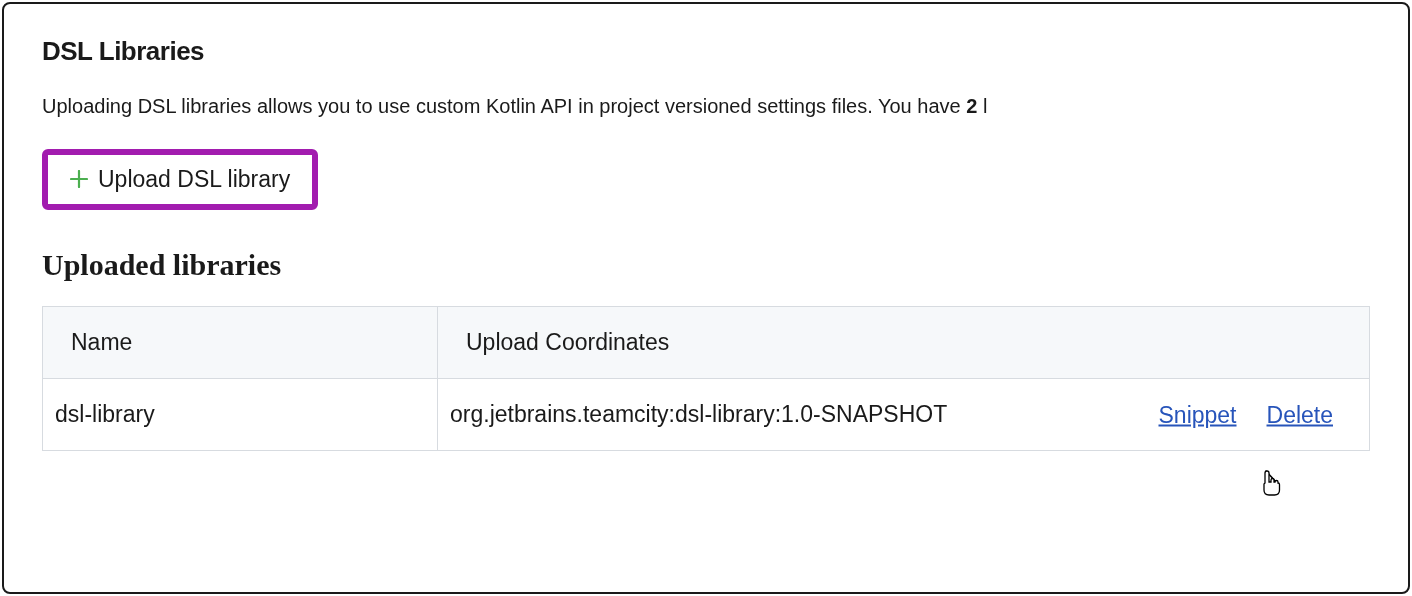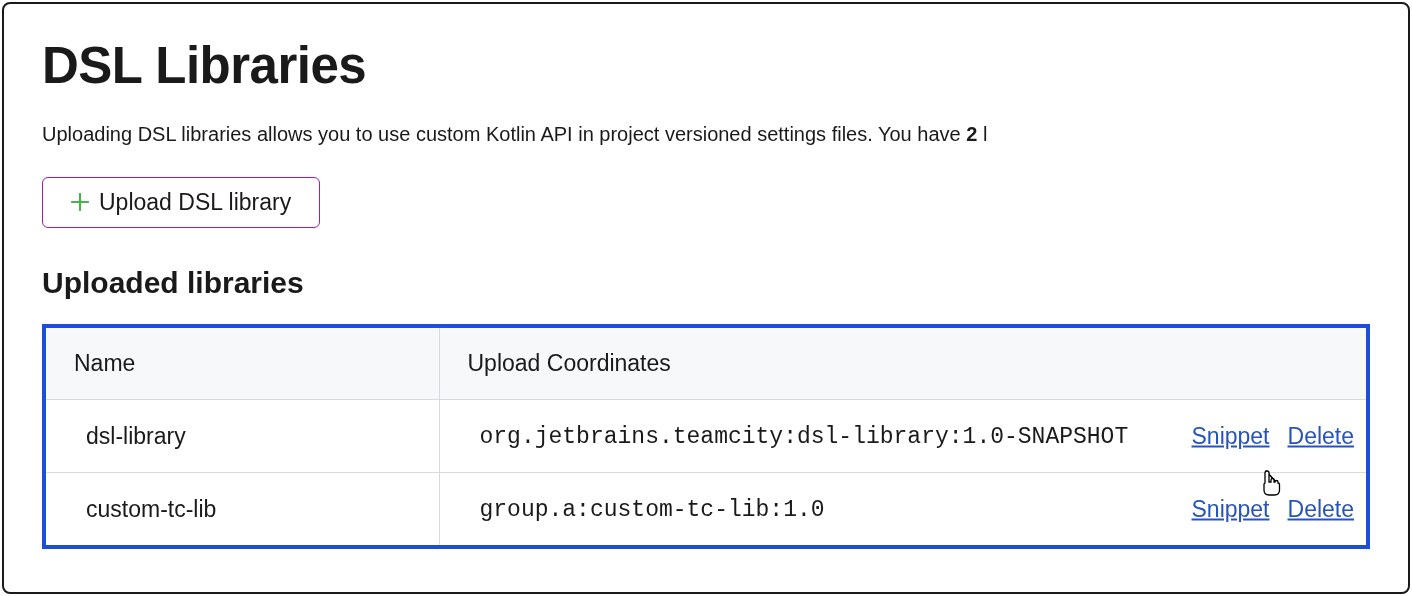--- a/index.html
+++ b/index.html
@@ -19,99 +19,99 @@
       border: 2px solid #1a1a1a;
       border-radius: 8px;
       width: 1408px;
       height: 592px;
       margin: 2px;
       padding: 32px 38px;
       overflow: hidden;
       position: relative;
     }
     .page-title {
-      font-size: 51px;
+      font-size: 26px;
       font-weight: 700;
       color: #1a1a1a;
       margin-bottom: 24px;
       letter-spacing: -0.5px;
     }
     .description {
       font-size: 20px;
       color: #1a1a1a;
       line-height: 1.5;
       margin-bottom: 28px;
       white-space: nowrap;
     }
     .description .count {
       font-weight: 700;
     }
     .upload-btn {
       display: inline-flex;
       align-items: center;
       gap: 10px;
-      padding: 11px 28px;
-      border: 1px solid #a21caf;
+      padding: 11px 22px;
+      border: 6px solid #a21caf;
       border-radius: 6px;
       background: #fff;
       font-size: 23px;
       color: #1a1a1a;
       cursor: pointer;
       margin-bottom: 38px;
     }
     .plus-icon {
       color: #4caf50;
       font-size: 24px;
       font-weight: 400;
       line-height: 1;
     }
     .section-title {
       font-size: 30px;
       font-weight: 700;
       color: #1a1a1a;
       margin-bottom: 22px;
+      font-family: Liberation Serif, serif;
     }
     .table {
       width: 100%;
       border-collapse: collapse;
-      border: 4px solid #1d4ed8;
+      border: 1px solid #1d4ed8;
       font-size: 23px;
       margin-top: 24px;
     }
     .table thead th {
       background: #f6f8fa;
       text-align: left;
       font-weight: 400;
       padding: 22px 28px;
       border: 1px solid #d7dbe0;
       color: #1a1a1a;
     }
     .table thead th.name-col {
       width: 395px;
     }
     .table tbody td {
-      padding: 22px 40px;
+      padding: 22px 12px;
       border: 1px solid #d7dbe0;
       color: #1a1a1a;
       vertical-align: middle;
     }
     .coords-cell {
       position: relative;
     }
     .coords-text {
       display: inline-block;
-      font-family: Liberation Mono, monospace;
     }
     .actions {
       position: absolute;
-      right: 12px;
+      right: 36px;
       top: 50%;
       transform: translateY(-50%);
       display: inline-flex;
-      gap: 18px;
+      gap: 30px;
     }
     .link {
       color: #2754ba;
       cursor: pointer;
       font-size: 23px;
       text-decoration: underline;
     }
     .link.underline {
       text-decoration: underline;
     }
@@ -156,30 +156,20 @@
       <tr>
         <td>dsl-library</td>
         <td class="coords-cell">
           <span class="coords-text">org.jetbrains.teamcity:dsl-library:1.0-SNAPSHOT</span>
           <span class="actions">
             <span class="link underline">Snippet</span>
             <span class="link">Delete</span>
           </span>
         </td>
       </tr>
-      <tr>
-        <td>custom-tc-lib</td>
-        <td class="coords-cell">
-          <span class="coords-text">group.a:custom-tc-lib:1.0</span>
-          <span class="actions">
-            <span class="link">Snippet</span>
-            <span class="link">Delete</span>
-          </span>
-        </td>
-      </tr>
     </tbody>
   </table>
 
   <svg class="cursor" viewBox="0 0 24 28">
     <path d="M8 2 L8 18 L11 15 L14 22 L17 20.5 L14 14 L19 14 Z" fill="#fff" stroke="#000" stroke-width="1.5" stroke-linejoin="round"></path>
     <path d="M6 8 L6 22 Q6 26 10 26 L16 26 Q20 26 20 22 L20 14 Q20 12 18 12 Q18 10 16 10 Q16 8 14 8 L14 14 M10 14 L10 4 Q10 2 8 2 Q6 2 6 4 L6 14" fill="#fff" stroke="#000" stroke-width="1.4" stroke-linejoin="round" style="display:none"></path>
     <g>
       <path d="M7 4 Q7 2 9 2 Q11 2 11 4 L11 13 L13 13 L13 11 Q13 9.5 14.5 9.5 Q16 9.5 16 11 L16 13 L17 13 Q17 11.5 18.5 11.5 Q20 11.5 20 13 L20 14 Q21.5 14 21.5 15.5 L21.5 21 Q21.5 26 16.5 26 L11 26 Q6 26 6 21 L6 15 L7 14 Z" fill="#fff" stroke="#000" stroke-width="1.3"></path>
     </g>
   </svg>

